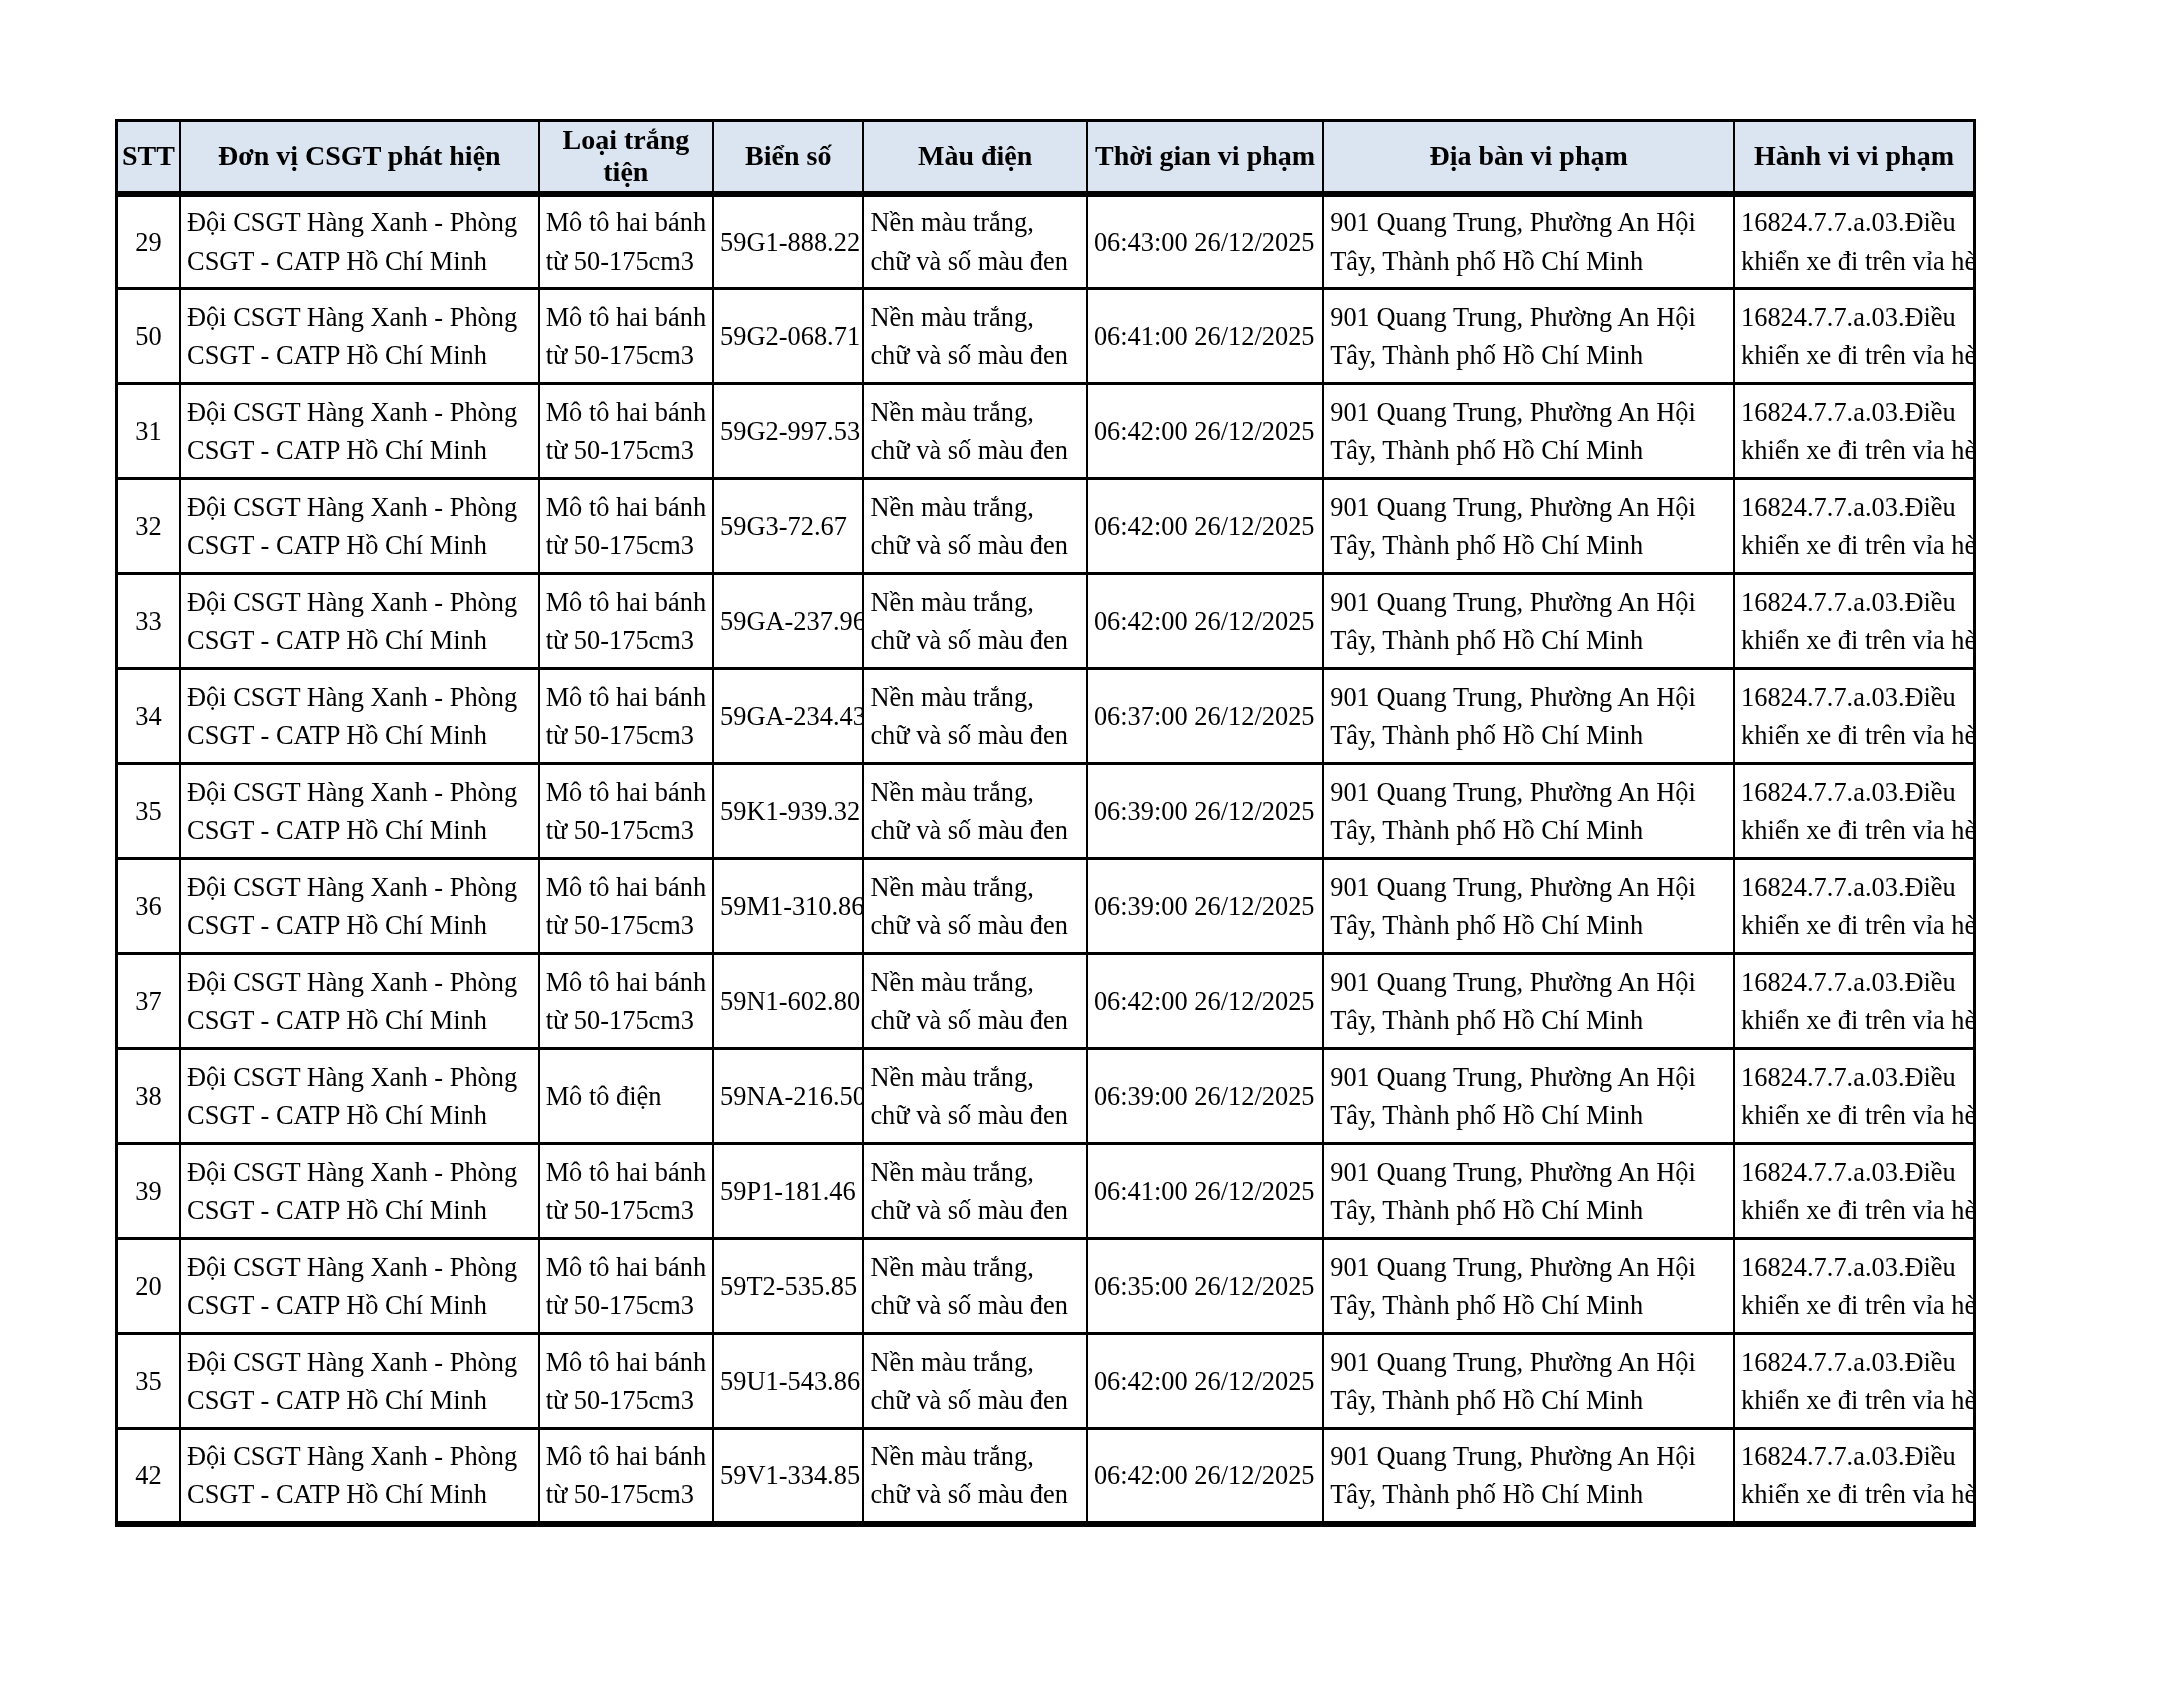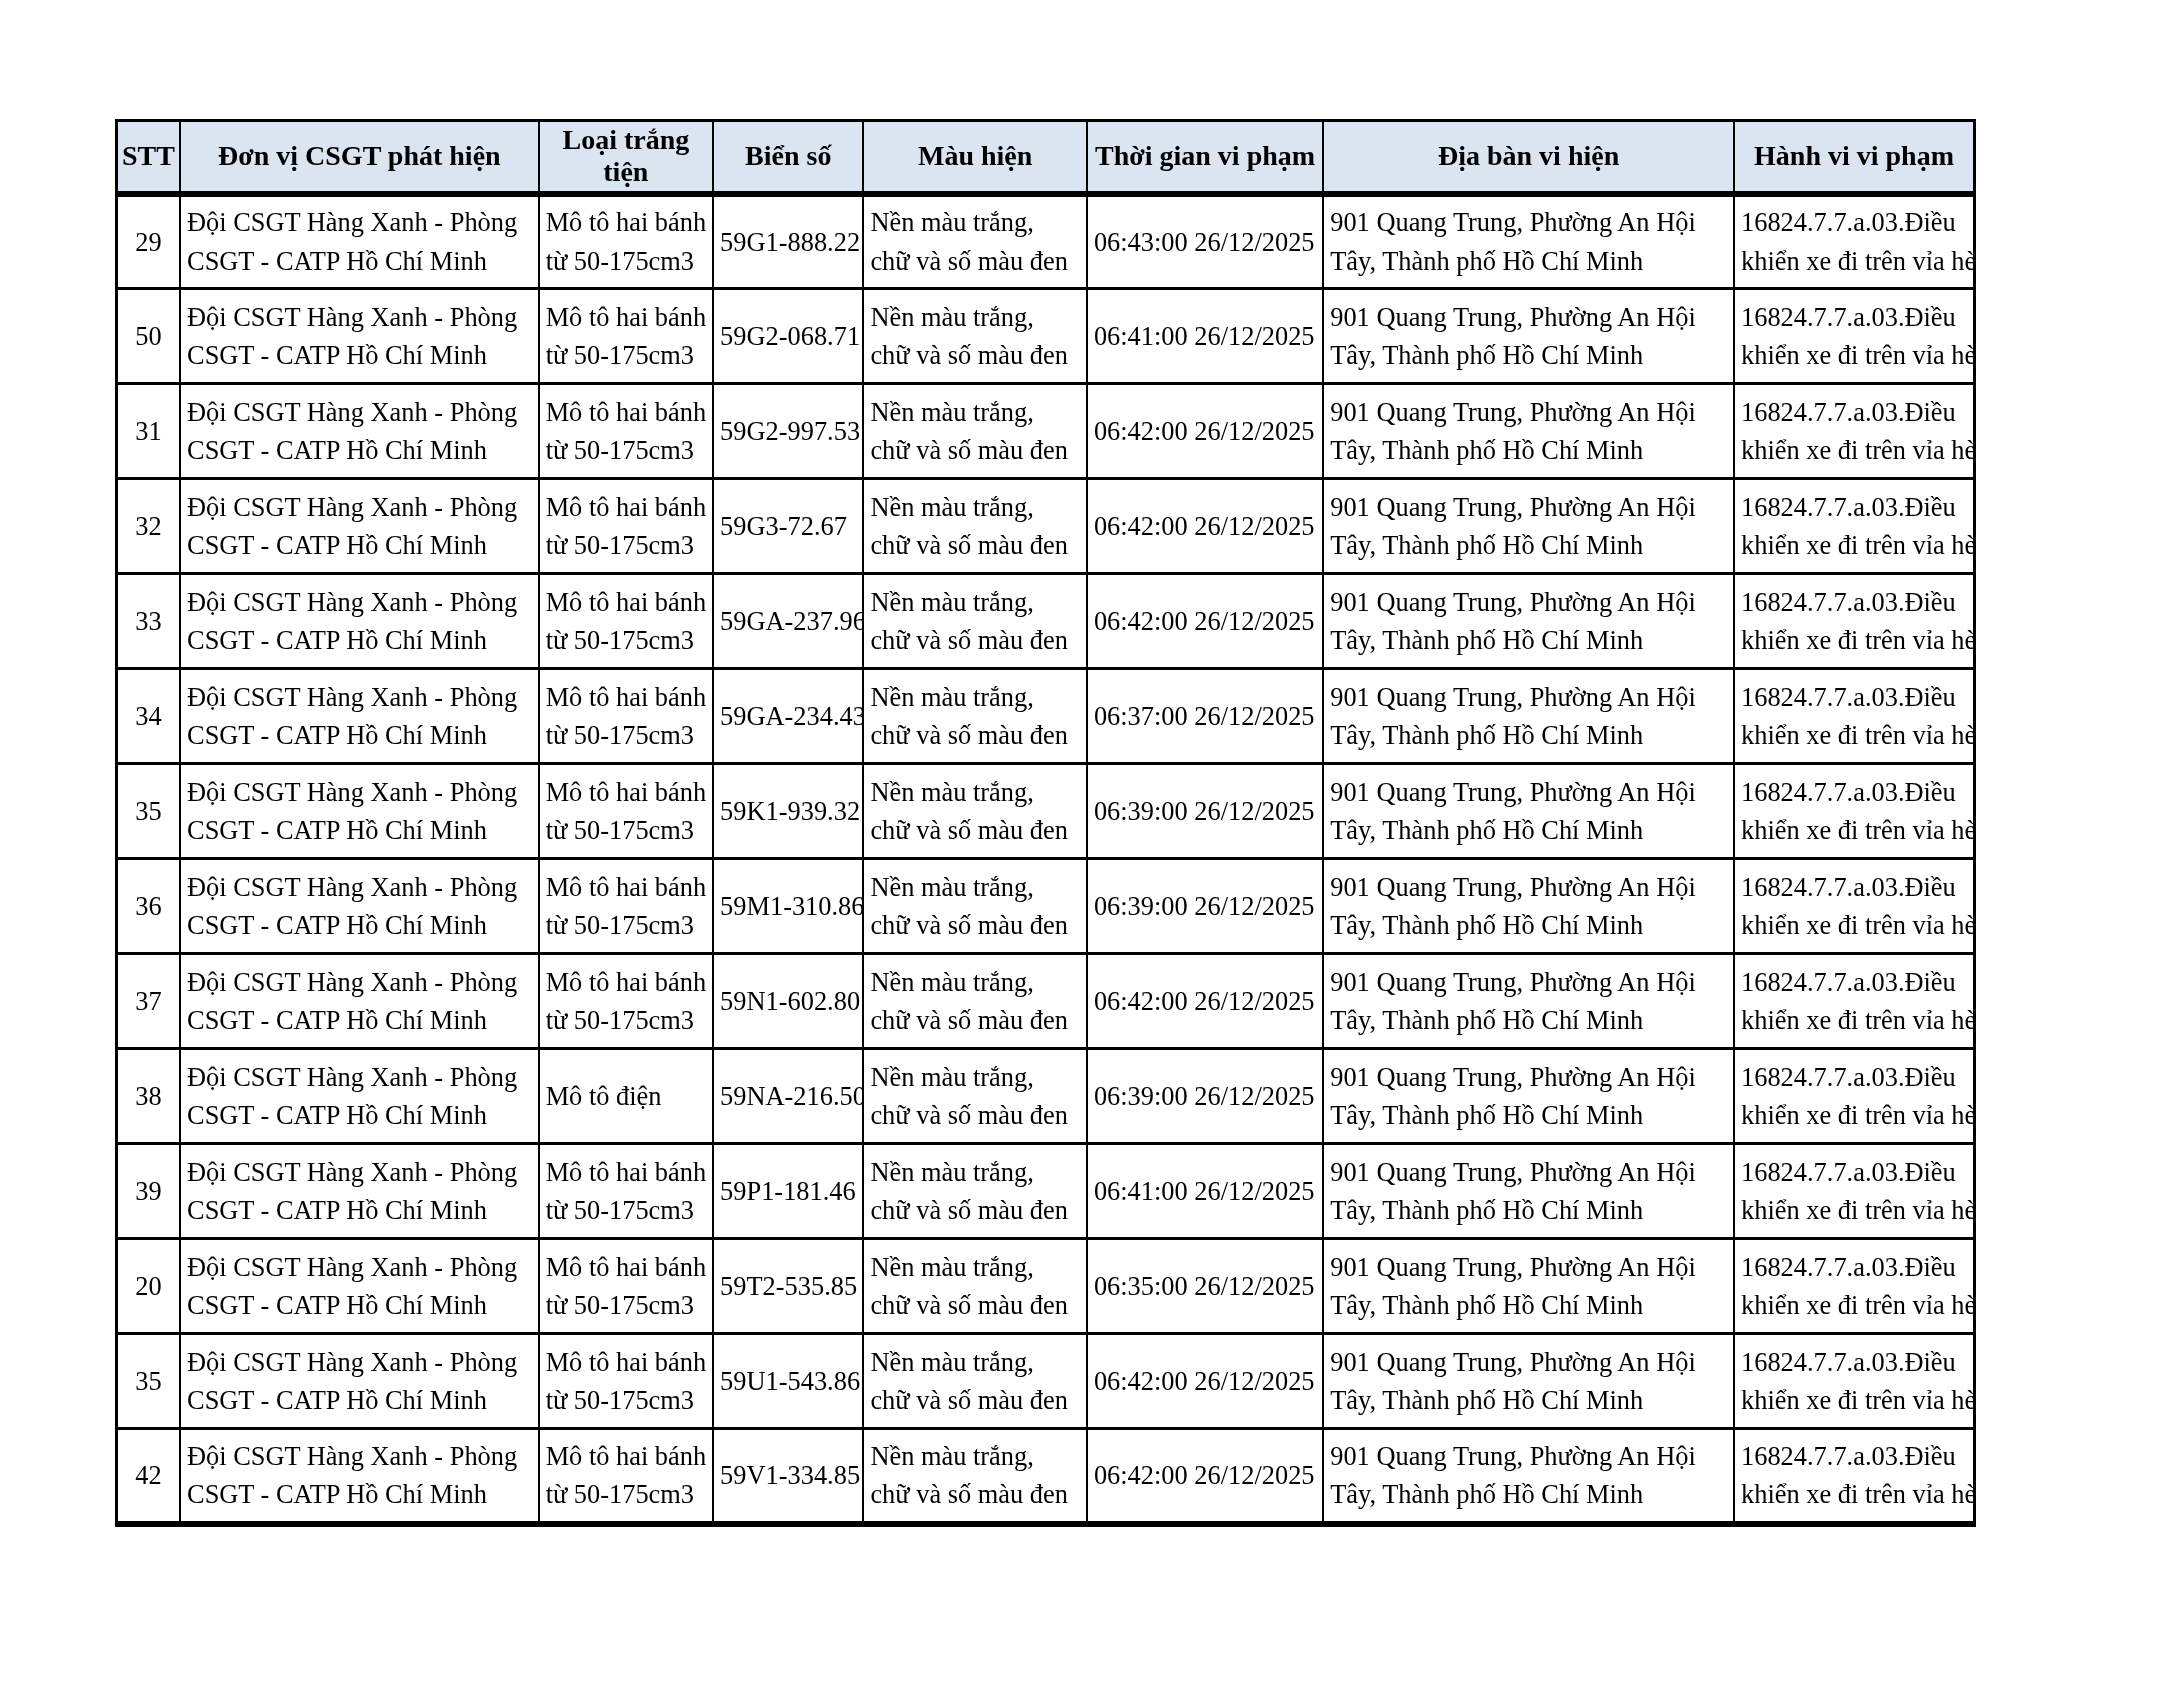--- a/index.html
+++ b/index.html
@@ -90,23 +90,23 @@
       <col class="c-diaban">
       <col class="c-hanhvi">
     </colgroup>
     <thead>
       <tr>
         <th>STT</th>
         <th>Đơn vị CSGT phát hiện</th>
         <th>Loại trắng
 tiện</th>
         <th>Biển số</th>
-        <th>Màu hiện</th>
+        <th>Màu điện</th>
         <th>Thời gian vi phạm</th>
-        <th>Địa bàn vi hiện</th>
+        <th>Địa bàn vi phạm</th>
         <th>Hành vi vi phạm</th>
       </tr>
     </thead>
     <tbody id="table-body">
         <tr>
     <td data-field="stt">29</td>
     <td data-field="don_vi">Đội CSGT Hàng Xanh - Phòng
 CSGT - CATP Hồ Chí Minh</td>
     <td data-field="loai">Mô tô hai bánh
 từ 50-175cm3</td>

